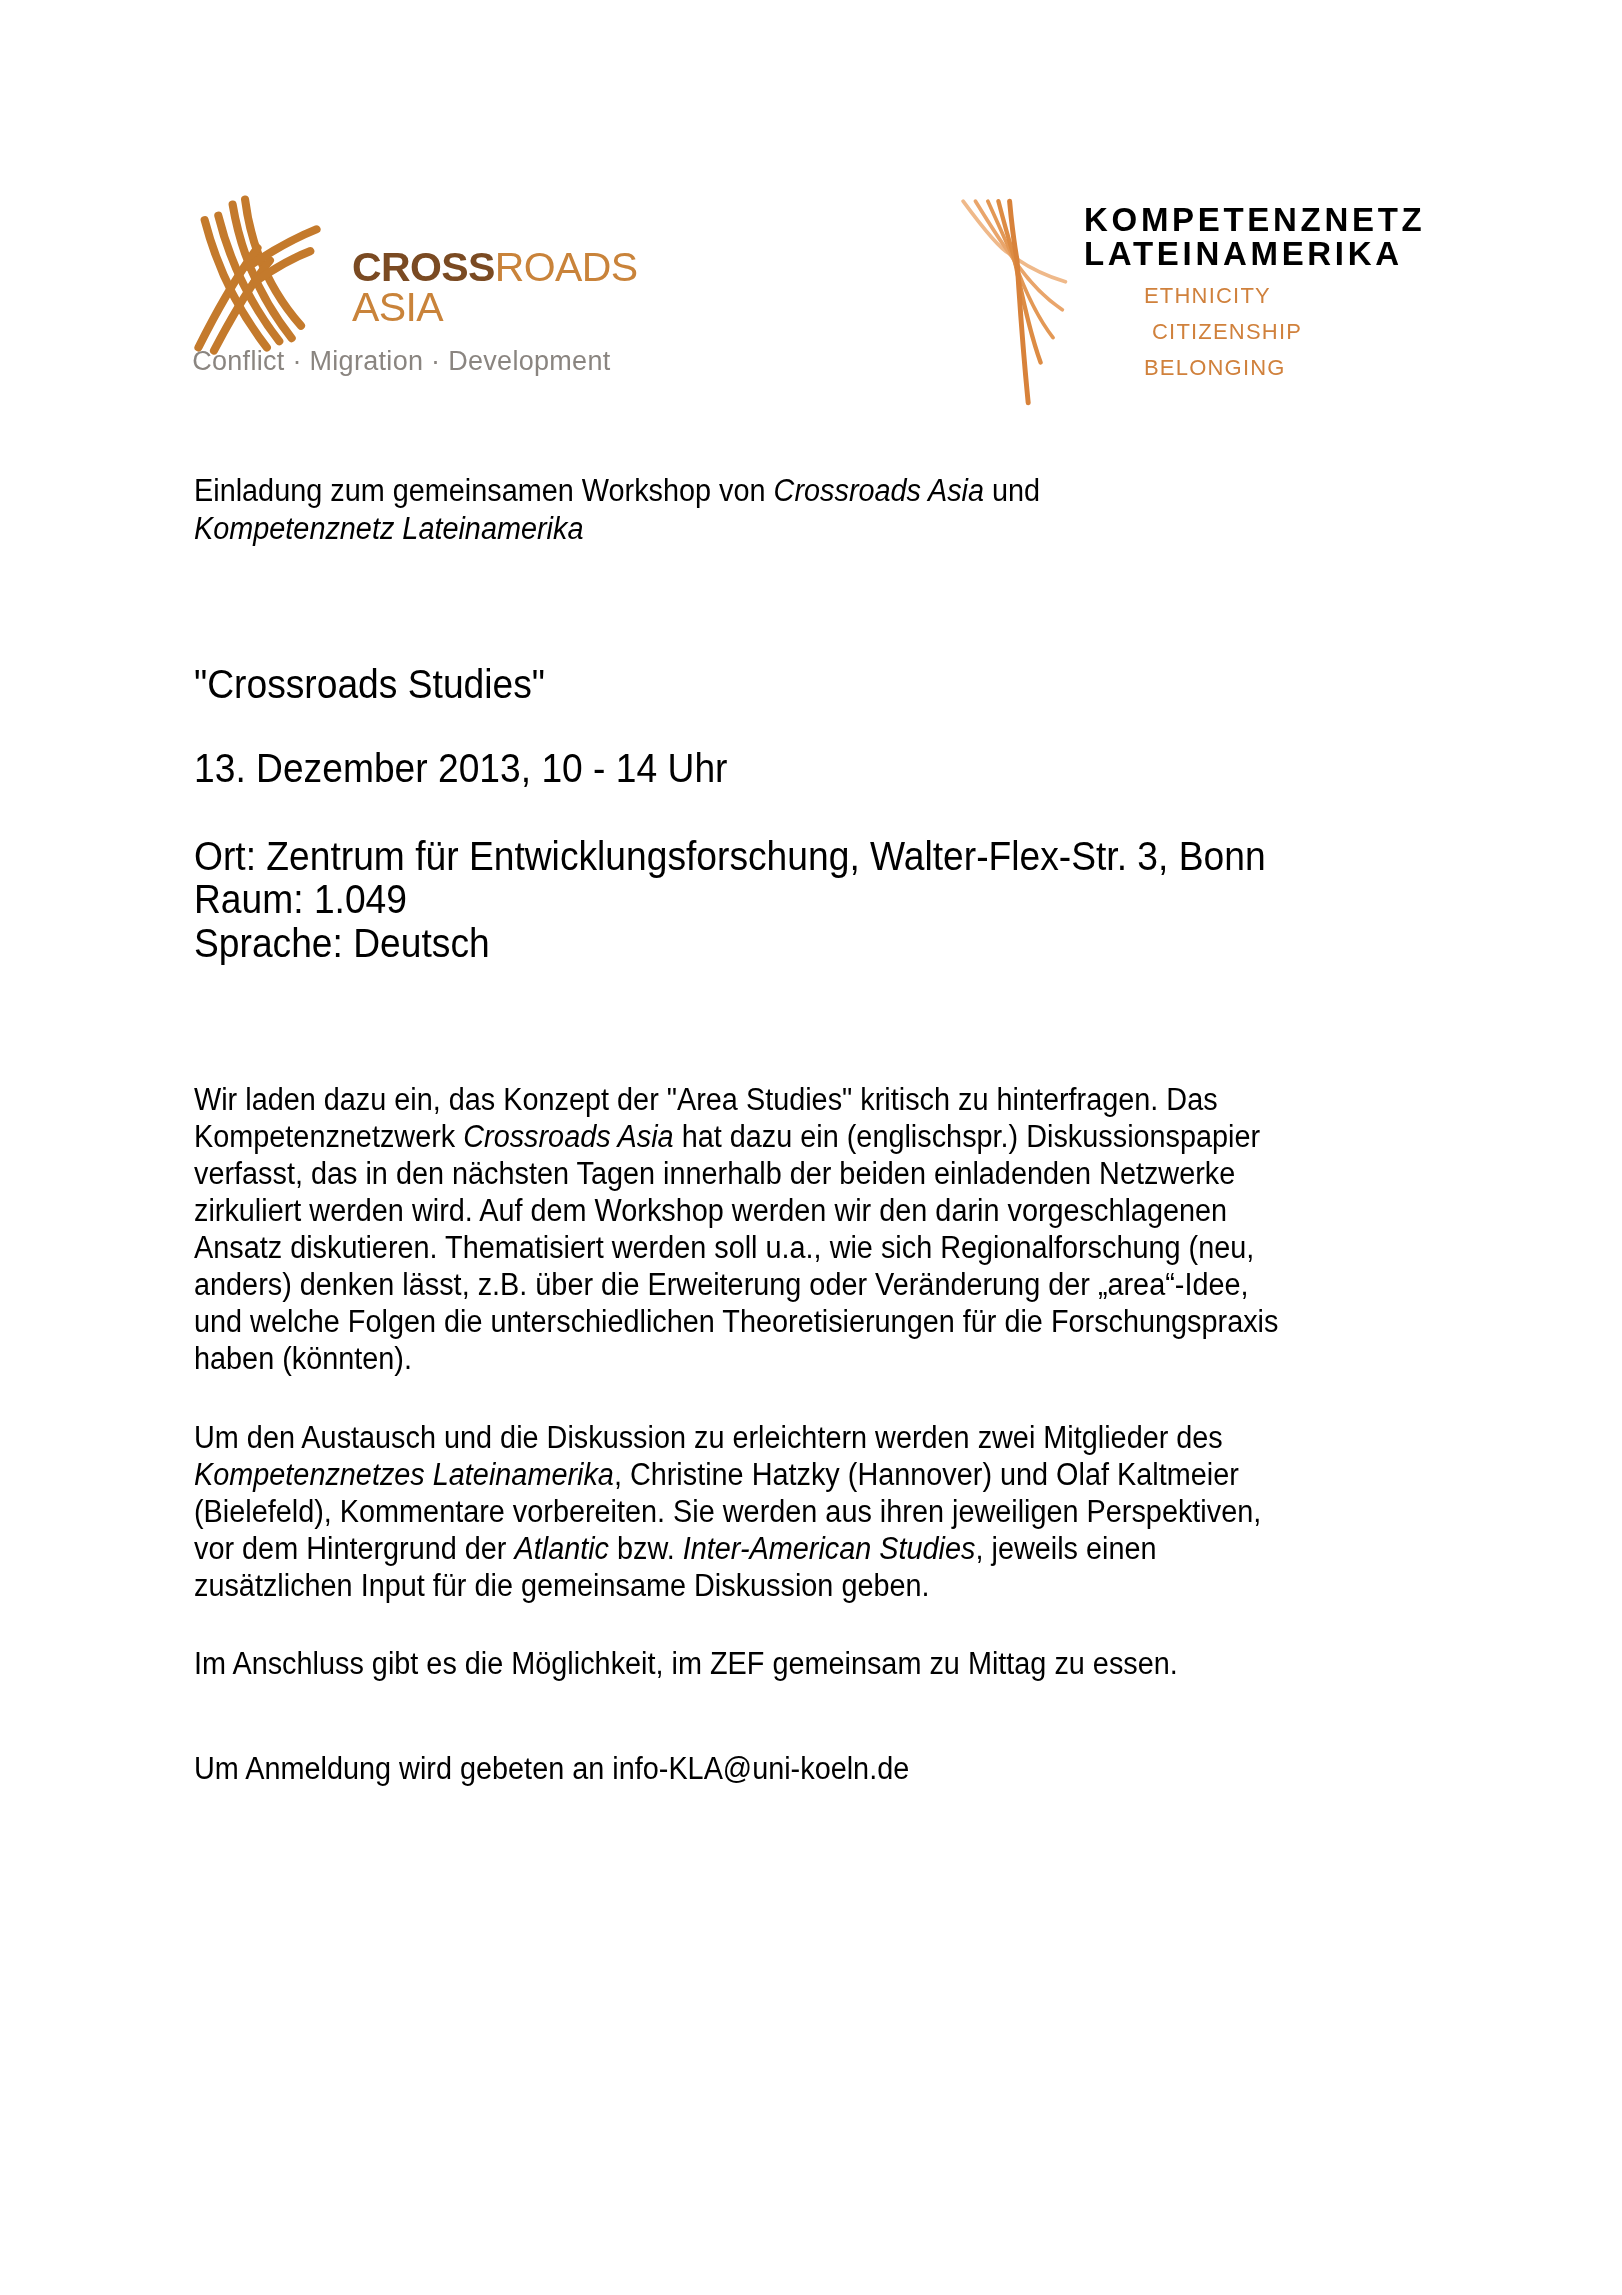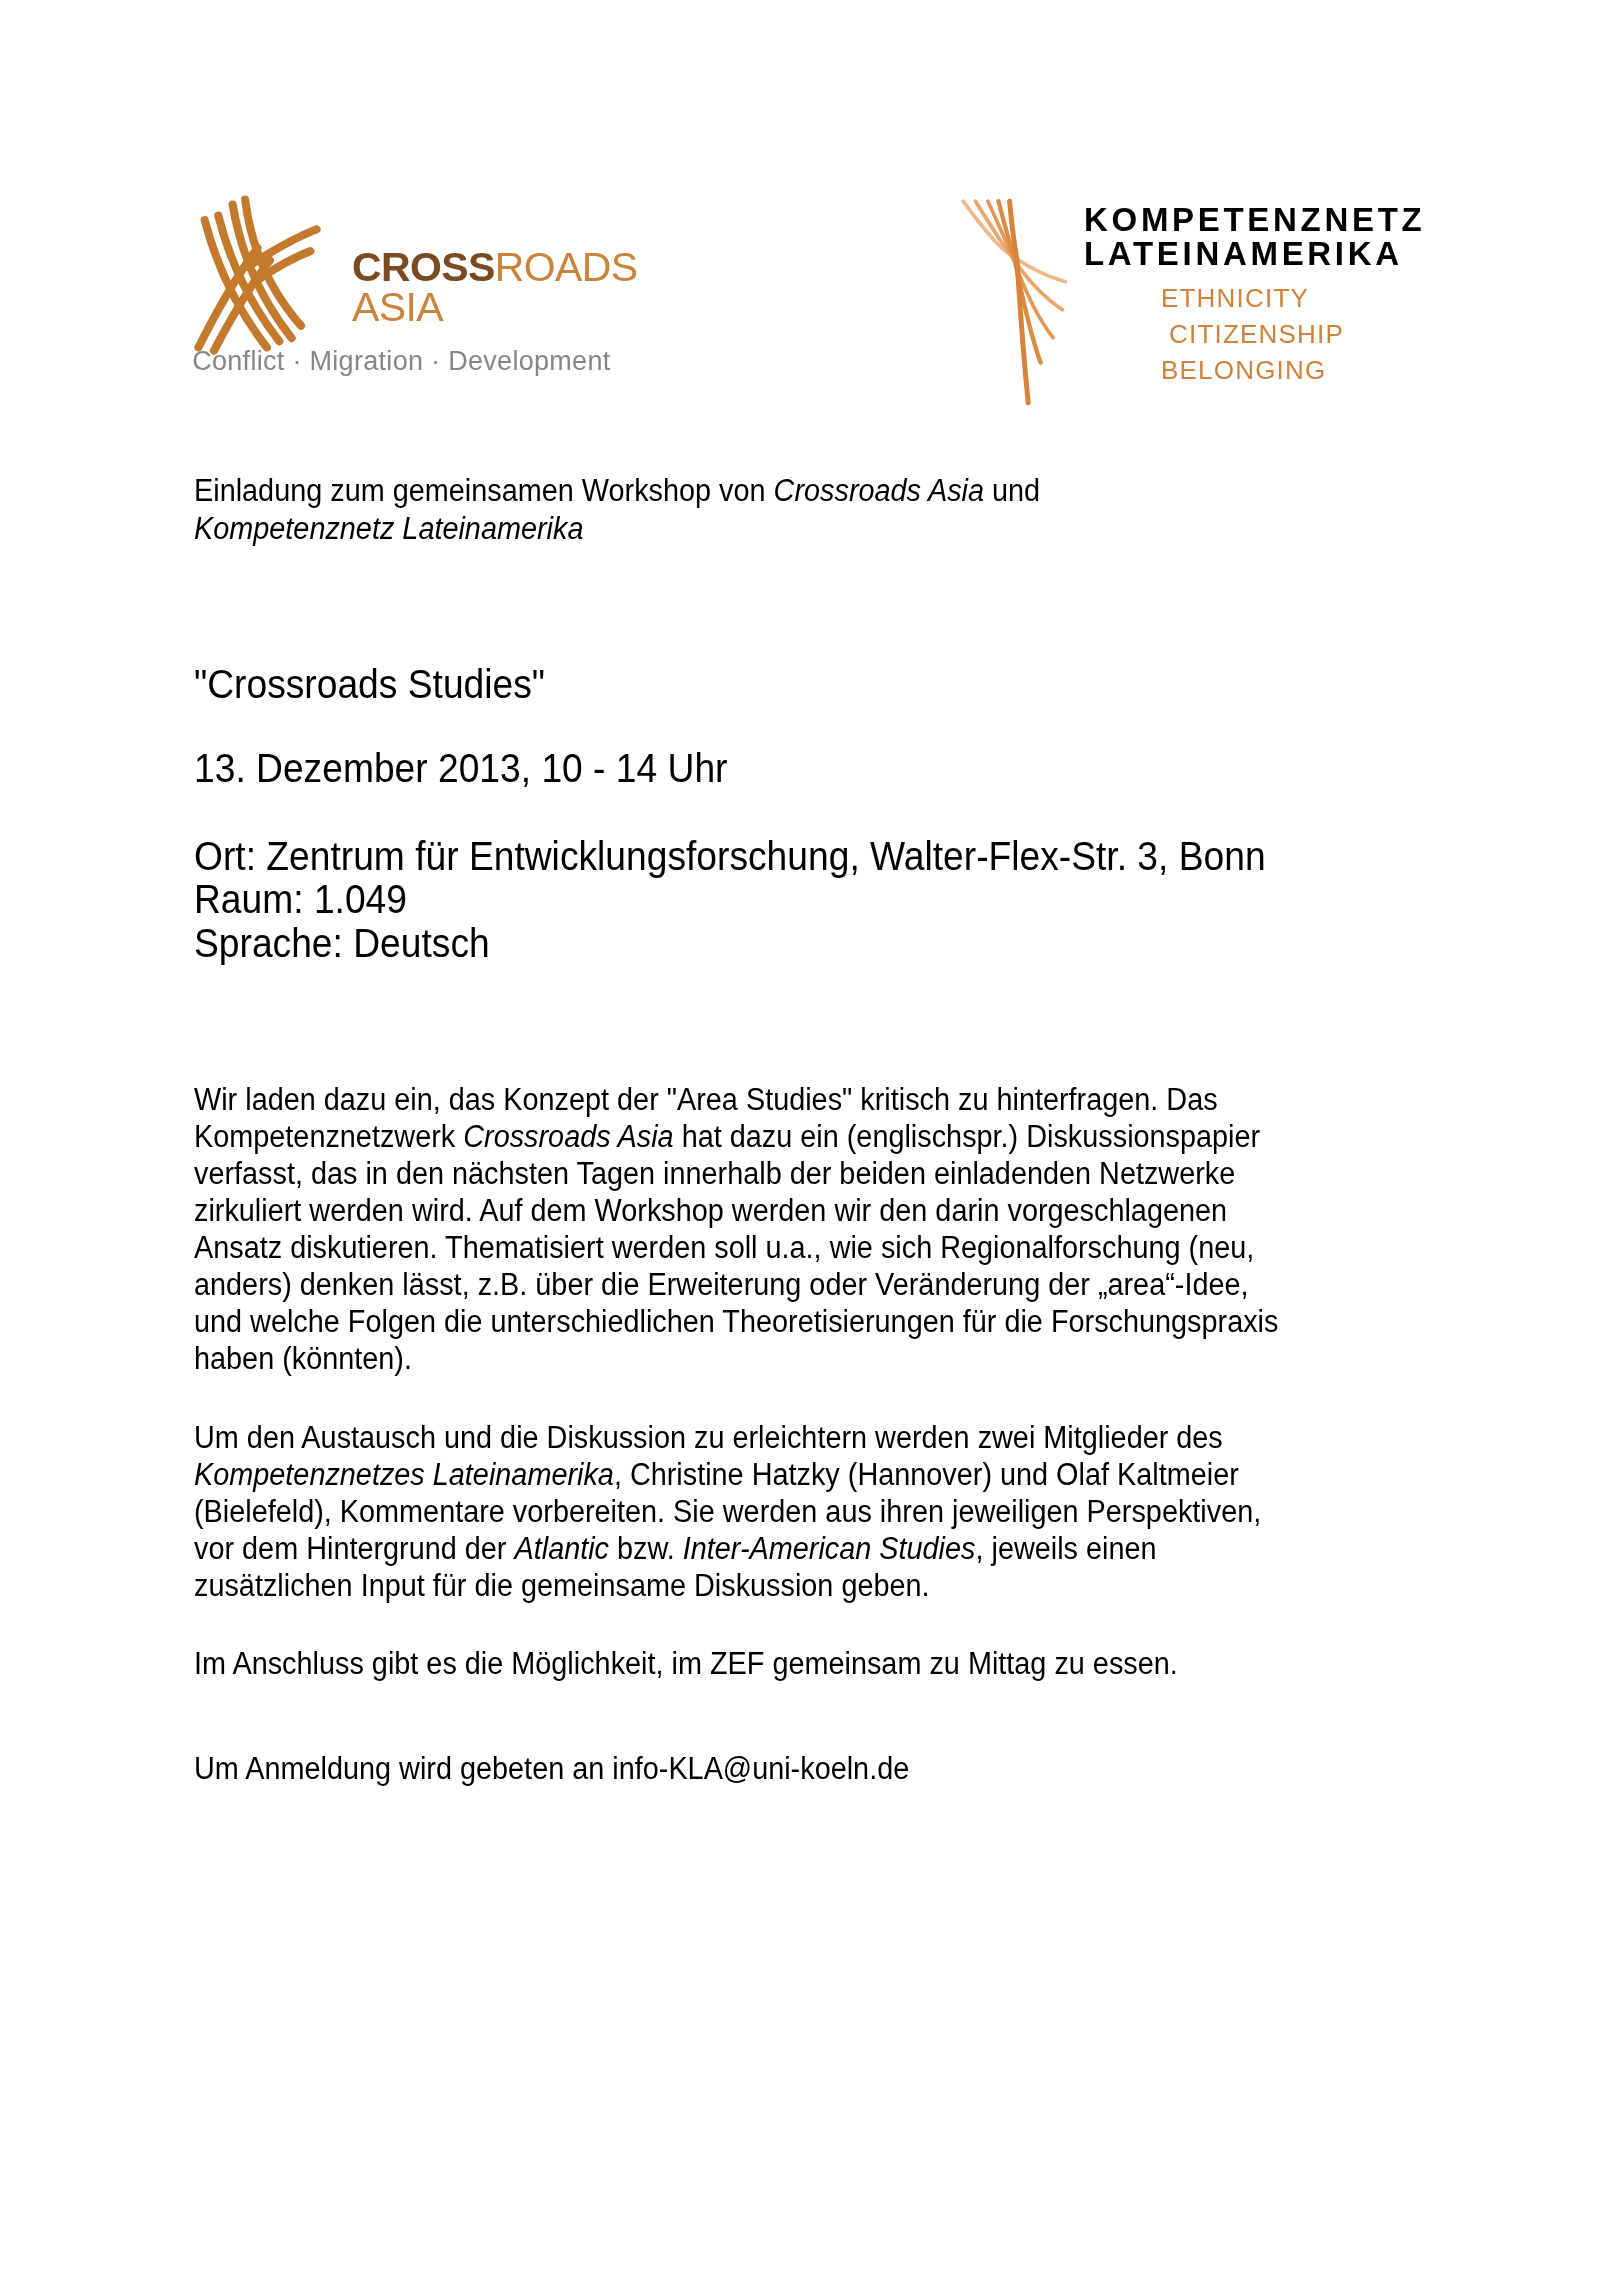--- a/index.html
+++ b/index.html
@@ -18,21 +18,21 @@
   #ca-title-2 { top: 101px; color: #c9833a; font-weight: 400; text-align: center; }
   #ca-tagline { left: 6.2px; top: 160px; font-size: 27px; color: #8a8580; letter-spacing: 0.3px; }
 
   
   #kl-logo { left: 960px; top: 186px; width: 447px; height: 236px; }
   #kl-mark { left: 0; top: 12.4px; width: 124px; height: 211px; }
   .kl-head { left: 124px; font-weight: 700; color: #000000; font-size: 33px;
              letter-spacing: 3.7px; line-height: 1; }
   #kl-head-1 { top: 17.4px; }
   #kl-head-2 { top: 51px; }
-  .kl-sub { left: 201px; color: #d0813c; font-size: 26px; letter-spacing: 1.2px; line-height: 1; }
+  .kl-sub { left: 184px; color: #d0813c; font-size: 22px; letter-spacing: 1.2px; line-height: 1; }
   #kl-sub-1 { top: 99px; }
   #kl-sub-2 { top: 135px; margin-left: 8px; }
   #kl-sub-3 { top: 171px; }
 
   
   .intro { left: 194px; font-size: 31px; line-height: 39px; transform: scaleX(0.93); transform-origin: left top; }
   #intro-1 { top: 471px; }
   #intro-2 { top: 509px; }
   .big { left: 194px; font-size: 40px; line-height: 43px; transform: scaleX(0.93); transform-origin: left top; }
   #title { top: 663px; }

